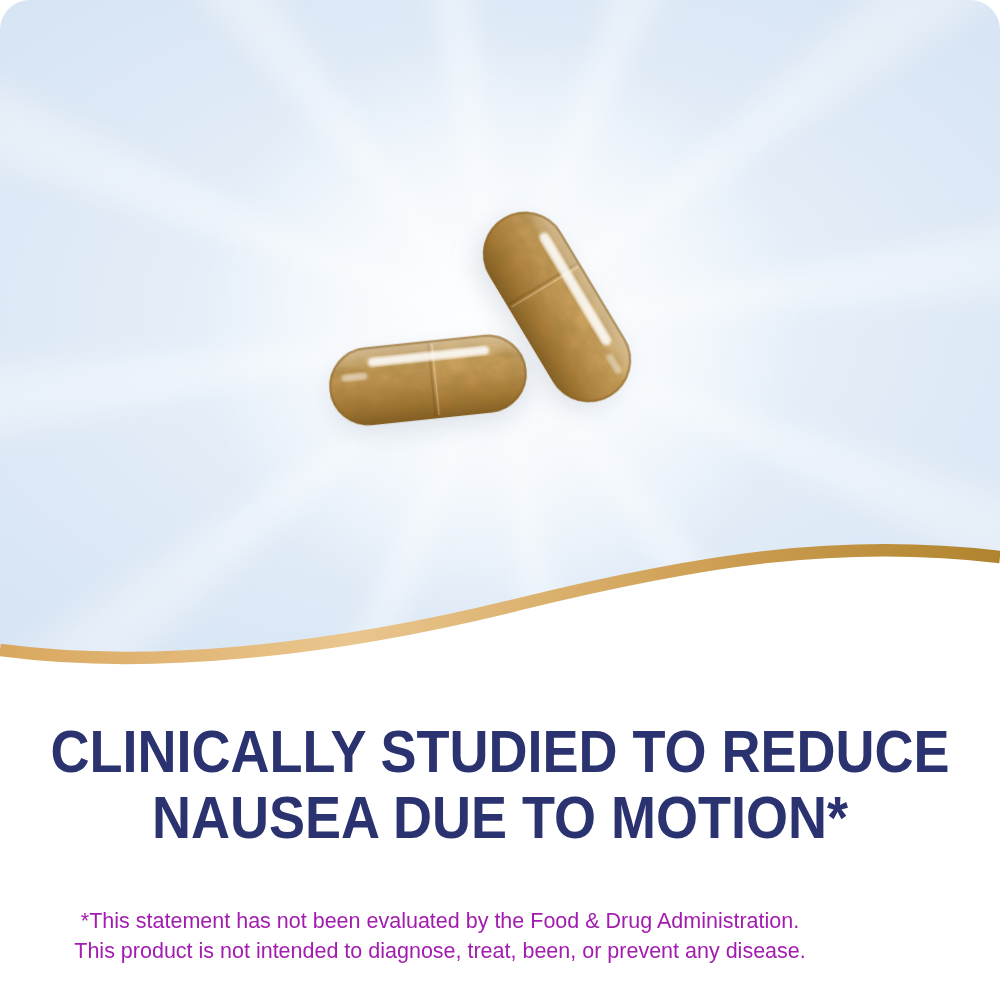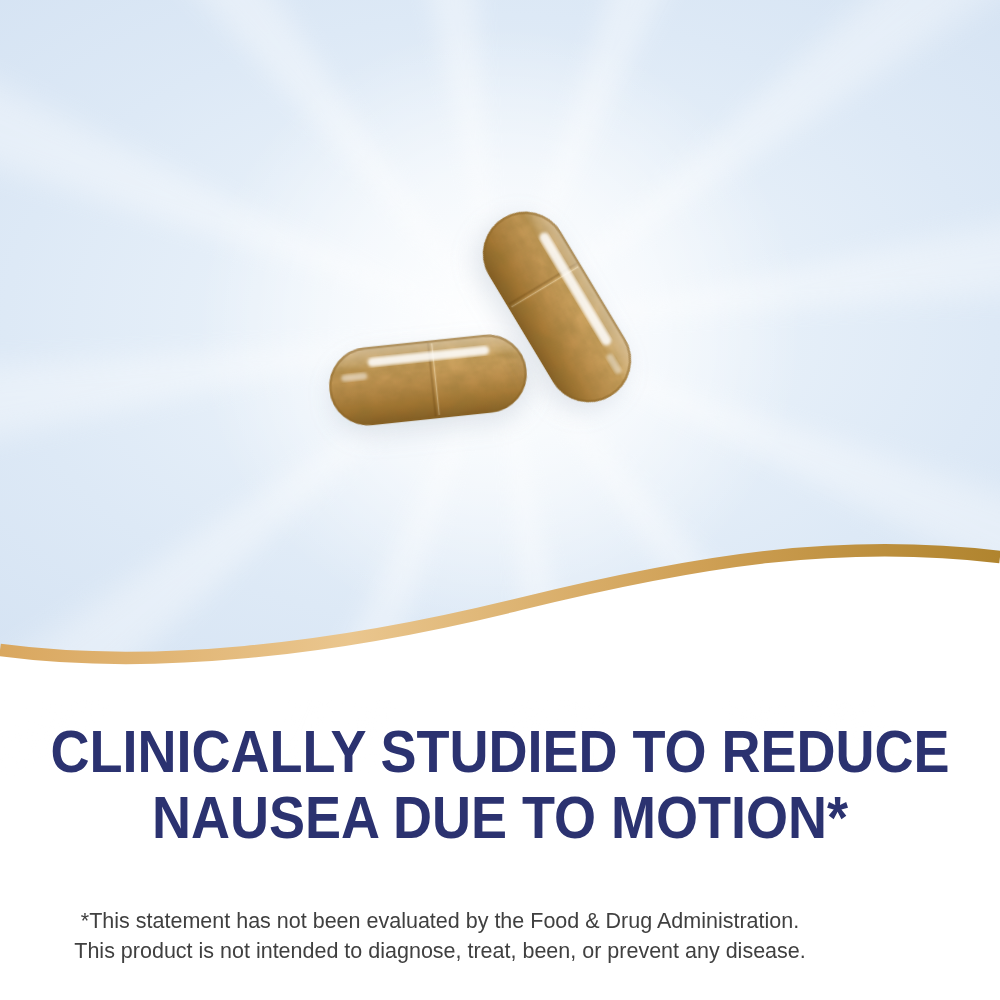--- a/index.html
+++ b/index.html
@@ -1,18 +1,19 @@
 <!DOCTYPE html>
 <html><head>
 <meta charset="utf-8">
 <style>
   html,body{margin:0;padding:0;background:#ffffff;}
   .canvas{
     position:relative;width:1000px;height:1000px;overflow:hidden;background:#ffffff;
     font-family:"Liberation Sans",sans-serif;
+    border-radius:30px;
   }
   
   .hero{
     position:absolute;left:0;top:0;width:1000px;height:700px;
     background:radial-gradient(ellipse 130% 115% at 50% 46%, #f1f7fc 0%, #dde9f6 38%, #cdddf0 78%, #c7daee 100%);
   }
   .glow{
     position:absolute;inset:0;
     background:radial-gradient(circle 420px at 500px 330px, rgba(255,255,255,0.95) 0%, rgba(255,255,255,0.55) 38%, rgba(255,255,255,0) 72%);
   }
@@ -31,21 +32,21 @@
   
   .swoosh{position:absolute;left:0;bottom:0;width:1000px;height:200px;display:block;}
   
   .headline{
     position:absolute;top:719px;left:0;width:1000px;text-align:center;
     color:#2b3270;font-weight:bold;font-size:60px;line-height:66px;
   }
   .hl-line{transform:scaleX(0.9);transform-origin:50% 50%;white-space:nowrap;}
   .disclaimer{
     position:absolute;top:906px;left:0;width:880px;text-align:center;
-    color:#404040;font-size:21.5px;line-height:30px;
+    color:#a21caf;font-size:21.5px;line-height:30px;
   }
   .disclaimer div{white-space:nowrap;}
 </style>
 </head>
 <body>
 
 <svg width="0" height="0" style="position:absolute" aria-hidden="true">
   <defs>
     <linearGradient id="capBody" x1="0" y1="0" x2="0" y2="1">
       <stop offset="0" stop-color="#bb8e45"></stop>

